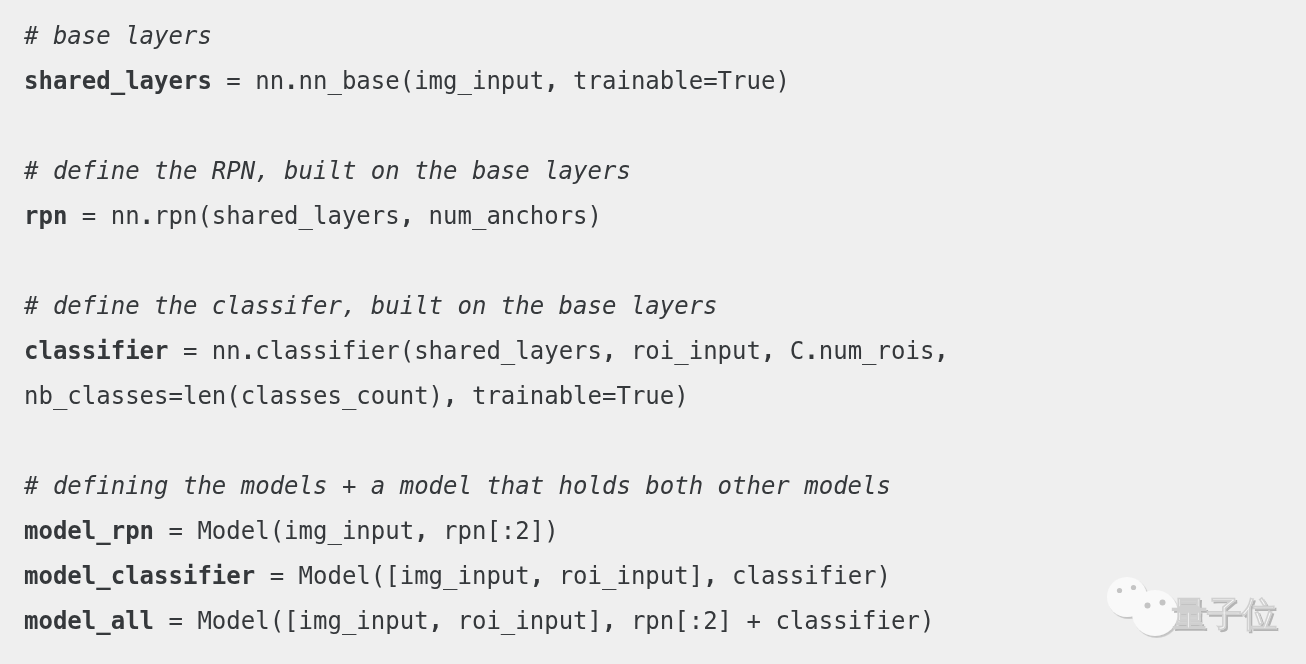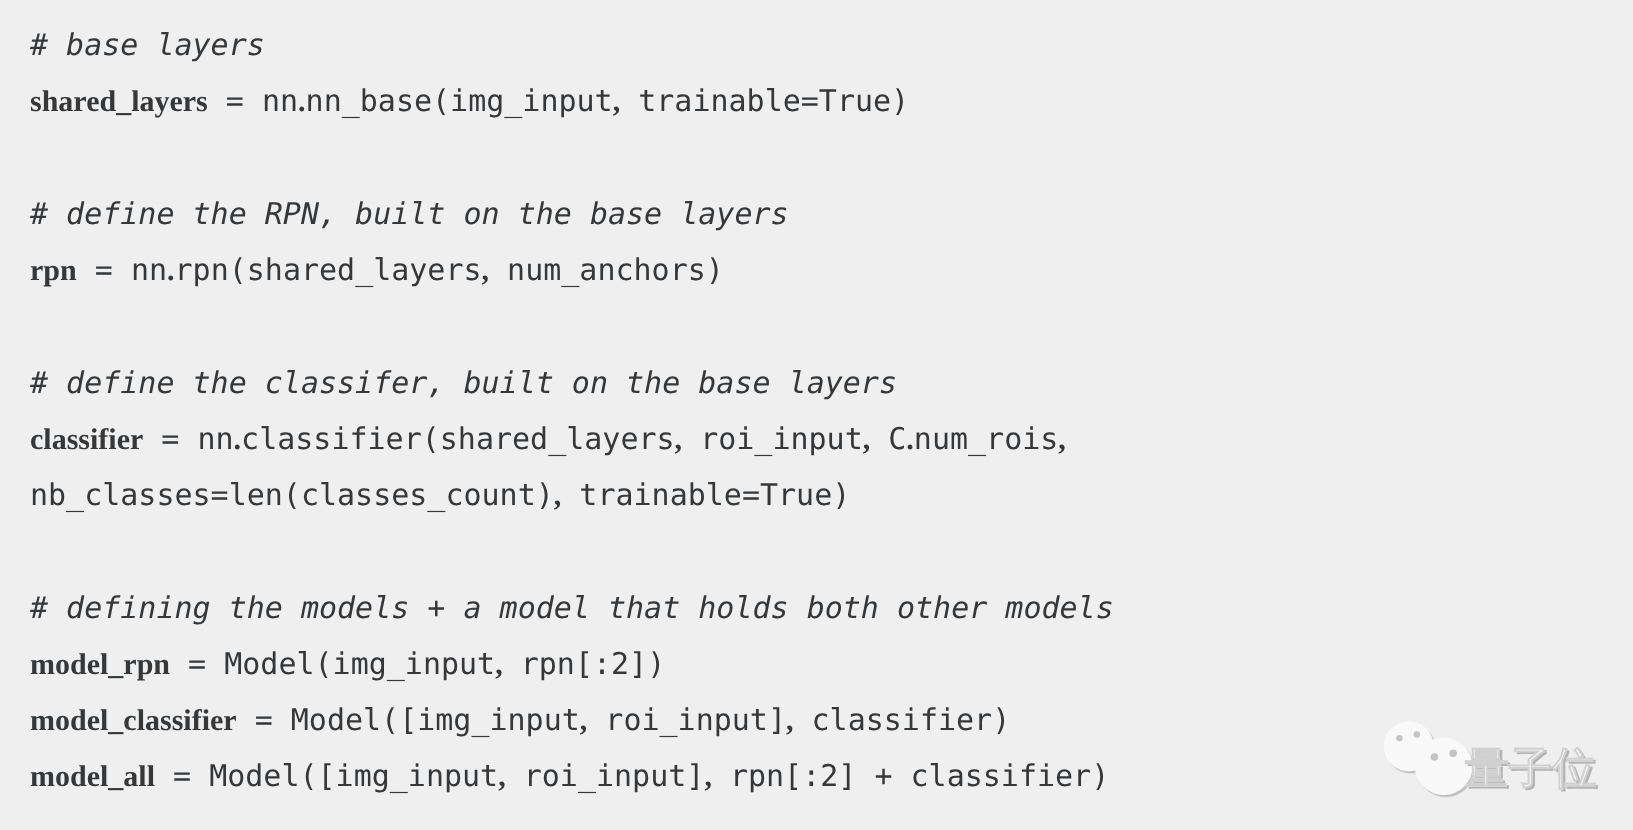--- a/index.html
+++ b/index.html
@@ -15,21 +15,21 @@
     position: absolute;
     left: 24px;
     top: 14px;
     font-size: 24px;
     line-height: 45px;
     color: #35383b;
     white-space: pre;
   }
   .line { height: 45px; white-space: pre; }
   .line.comment { font-style: italic; }
-  .seg-b { font-weight: bold; font-family: Liberation Serif, serif; }
+  .seg-b { font-weight: bold; }
   .watermark {
     position: absolute;
     left: 1103px;
     top: 576px;
     width: 190px;
     height: 66px;
     opacity: 0.95;
     pointer-events: none;
   }
 </style>

